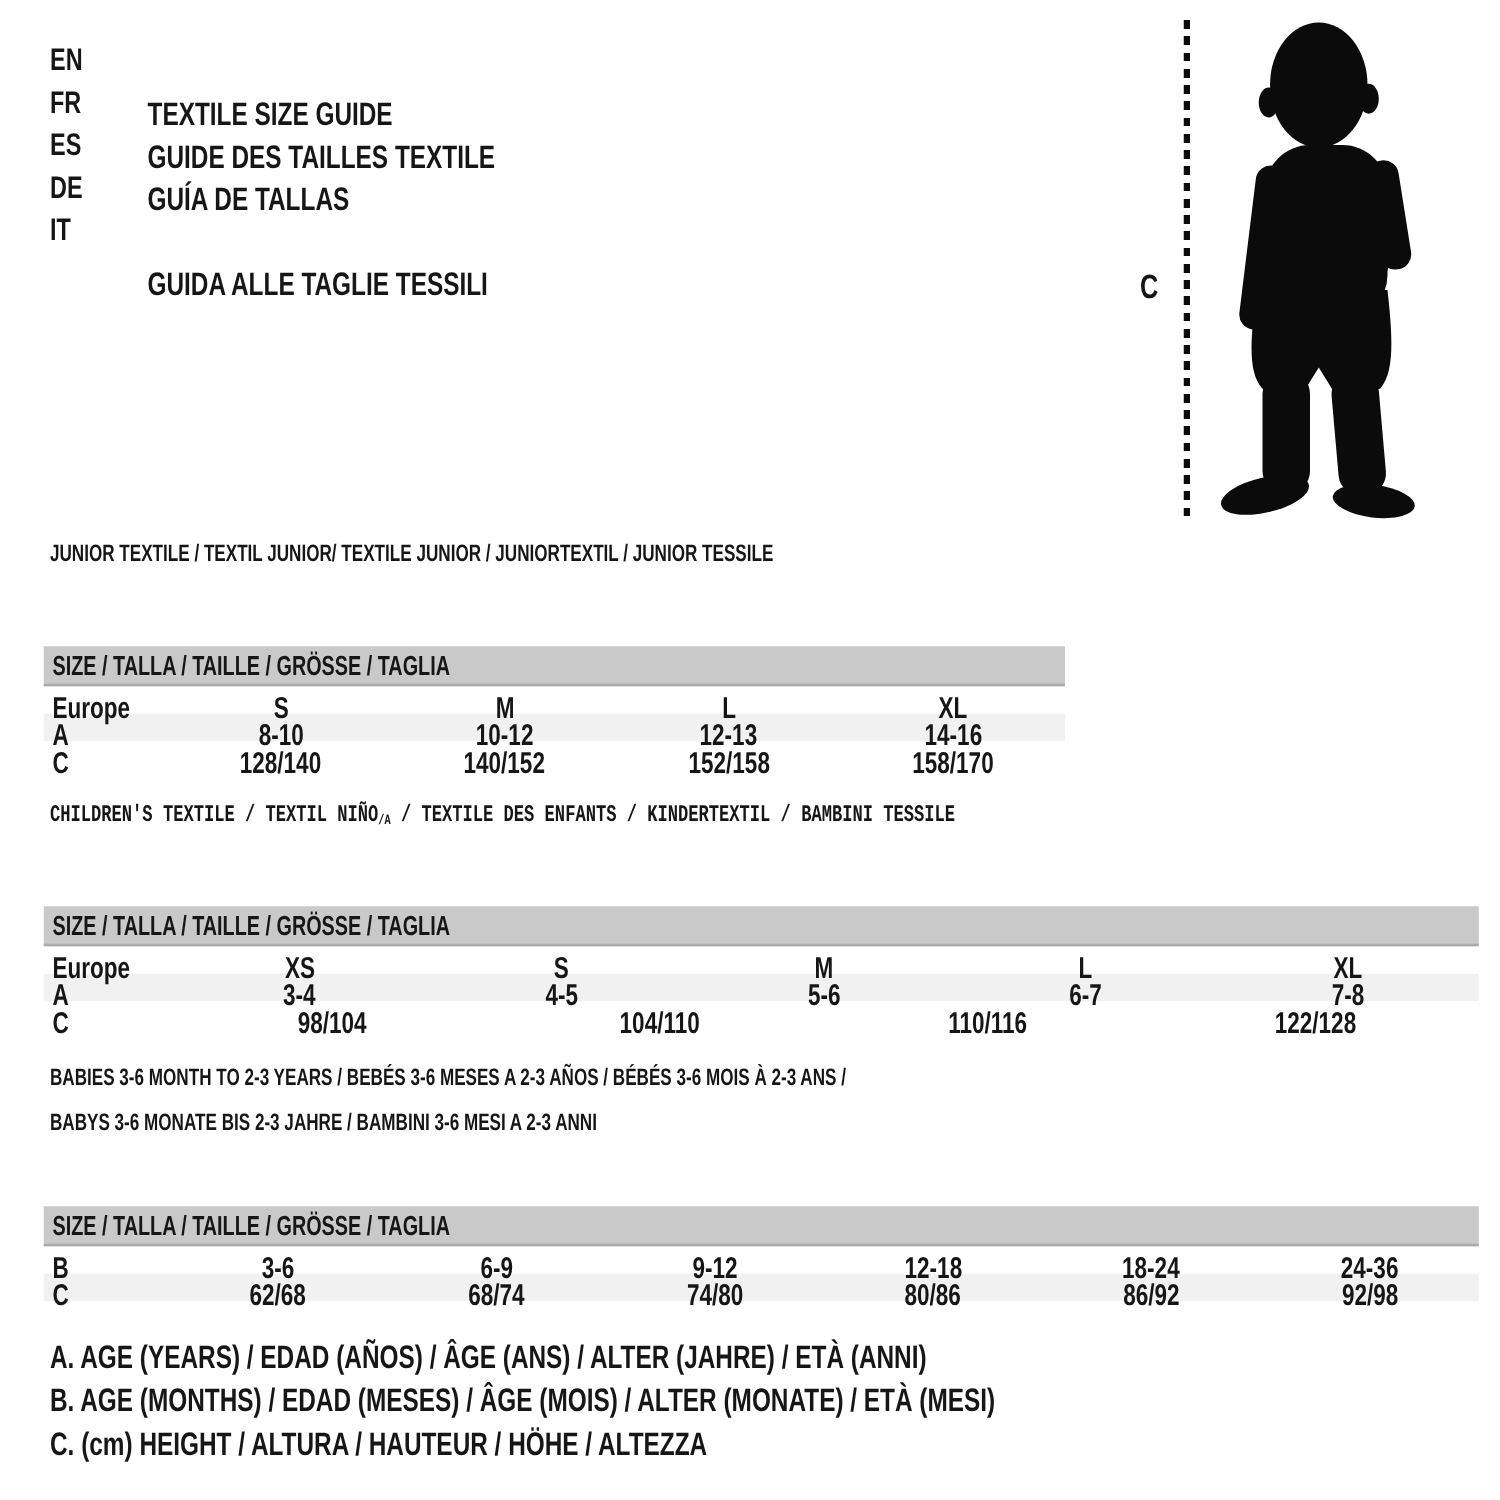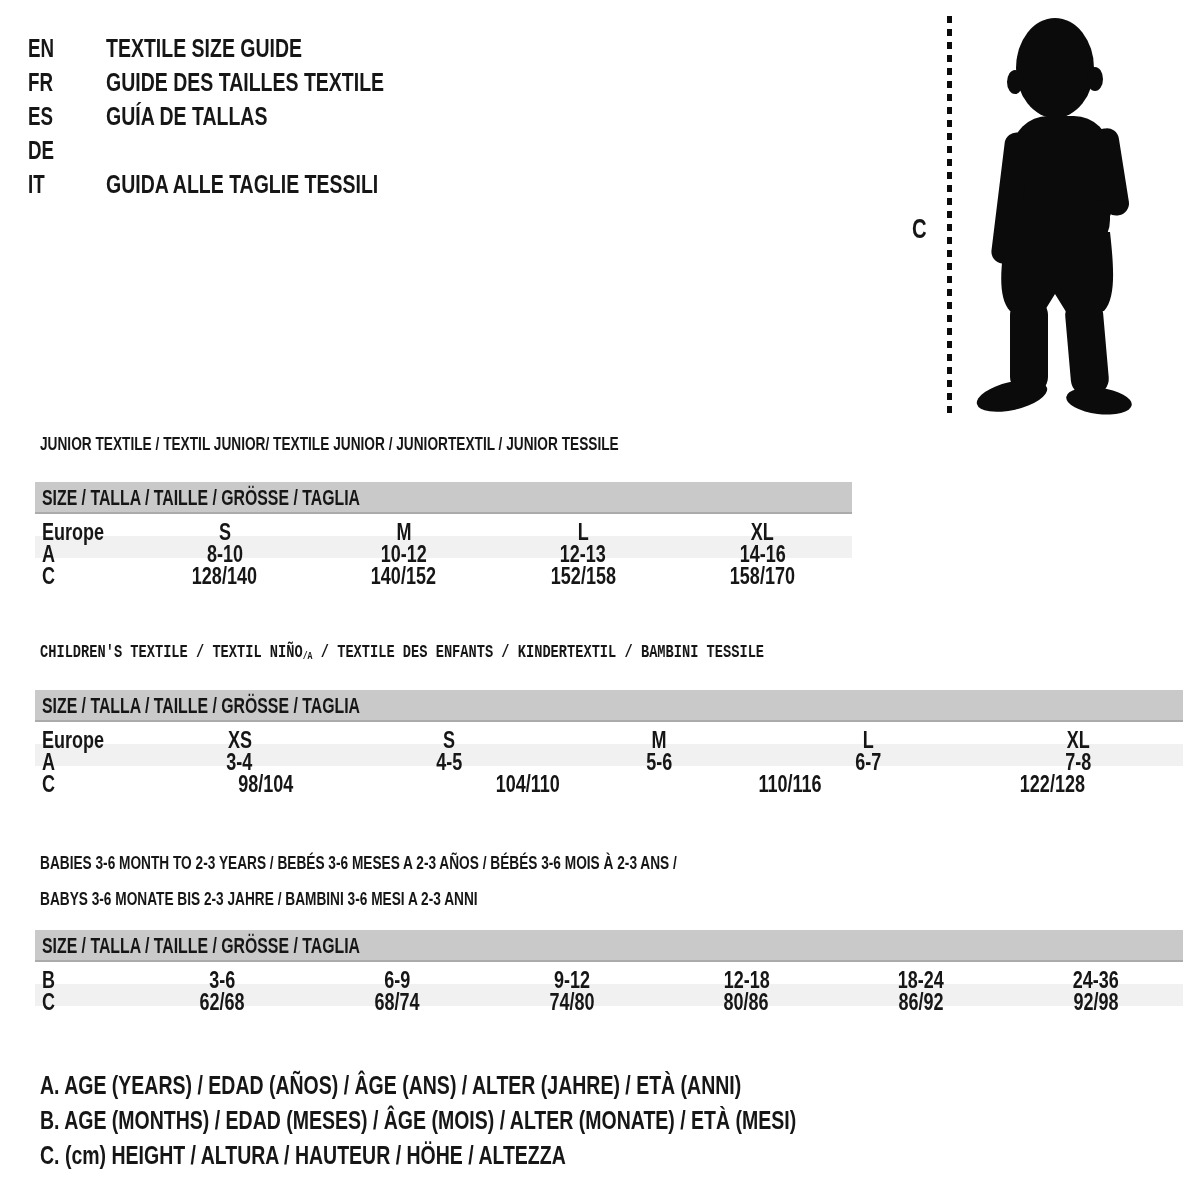--- a/index.html
+++ b/index.html
@@ -13,24 +13,24 @@
     background:var(--background); color:var(--text);
     font-family:"Liberation Sans","DejaVu Sans",sans-serif; font-weight:bold;
     position:relative; overflow:hidden;
   }
   
   .cx{display:inline-block;white-space:nowrap;transform:scaleX(0.75);transform-origin:0 50%;}
   .cx.center{transform-origin:50% 50%;}
   .cx.head{transform:scaleX(0.72);}
 
   
-  .lang-block{position:absolute;left:28px;top:31px;}
+  .lang-block{position:absolute;left:40px;top:31px;}
   .lang-row{display:flex;height:34px;line-height:34px;}
   .lang-code{width:78px;font-size:25px;}
-  .lang-name{font-size:26px;}
+  .lang-name{font-size:26px;margin-top:43px;}
 
   
   .height-line{position:absolute;left:947px;top:16px;width:5px;height:402px;
     background:repeating-linear-gradient(to bottom,var(--ink) 0 7px,transparent 7px 13px);}
   .height-label{position:absolute;left:912px;top:214px;font-size:27px;}
   .silhouette{position:absolute;left:962px;top:12px;width:175px;height:405px;}
   .silhouette svg{display:block;width:100%;height:100%;}
   .silhouette path,.silhouette rect,.silhouette ellipse{fill:var(--ink);}
 
   
@@ -39,21 +39,21 @@
   .t-children{top:638px;font-family:Liberation Mono, monospace;}
   .t-babies{top:845px;line-height:36px;}
   .sub{font-size:0.6em;vertical-align:-0.18em;}
 
   
   .stable{position:absolute;left:35px;}
   .stable.t1{top:482px;width:817px;}
   .stable.t2{top:690px;width:1148px;}
   .stable.t3{top:930px;width:1148px;}
   .size-bar{height:32px;line-height:31px;background:var(--bar);
-    border-bottom:2px solid var(--bar-edge);padding-left:7px;font-size:22px;}
+    border-bottom:2px solid var(--bar-edge);padding-left:7px;font-size:22px;margin-top:35px;}
   .trow{display:flex;height:22px;line-height:35px;font-size:24px;}
   .trow.shaded{background:var(--shade);}
   .tcell{flex:1;text-align:center;}
   .tcell.label{flex:0 0 100px;text-align:left;padding-left:7px;}
 
   
   .legend{position:absolute;left:40px;top:1068px;font-size:26px;line-height:35px;}
 </style>
 </head>
 <body>

